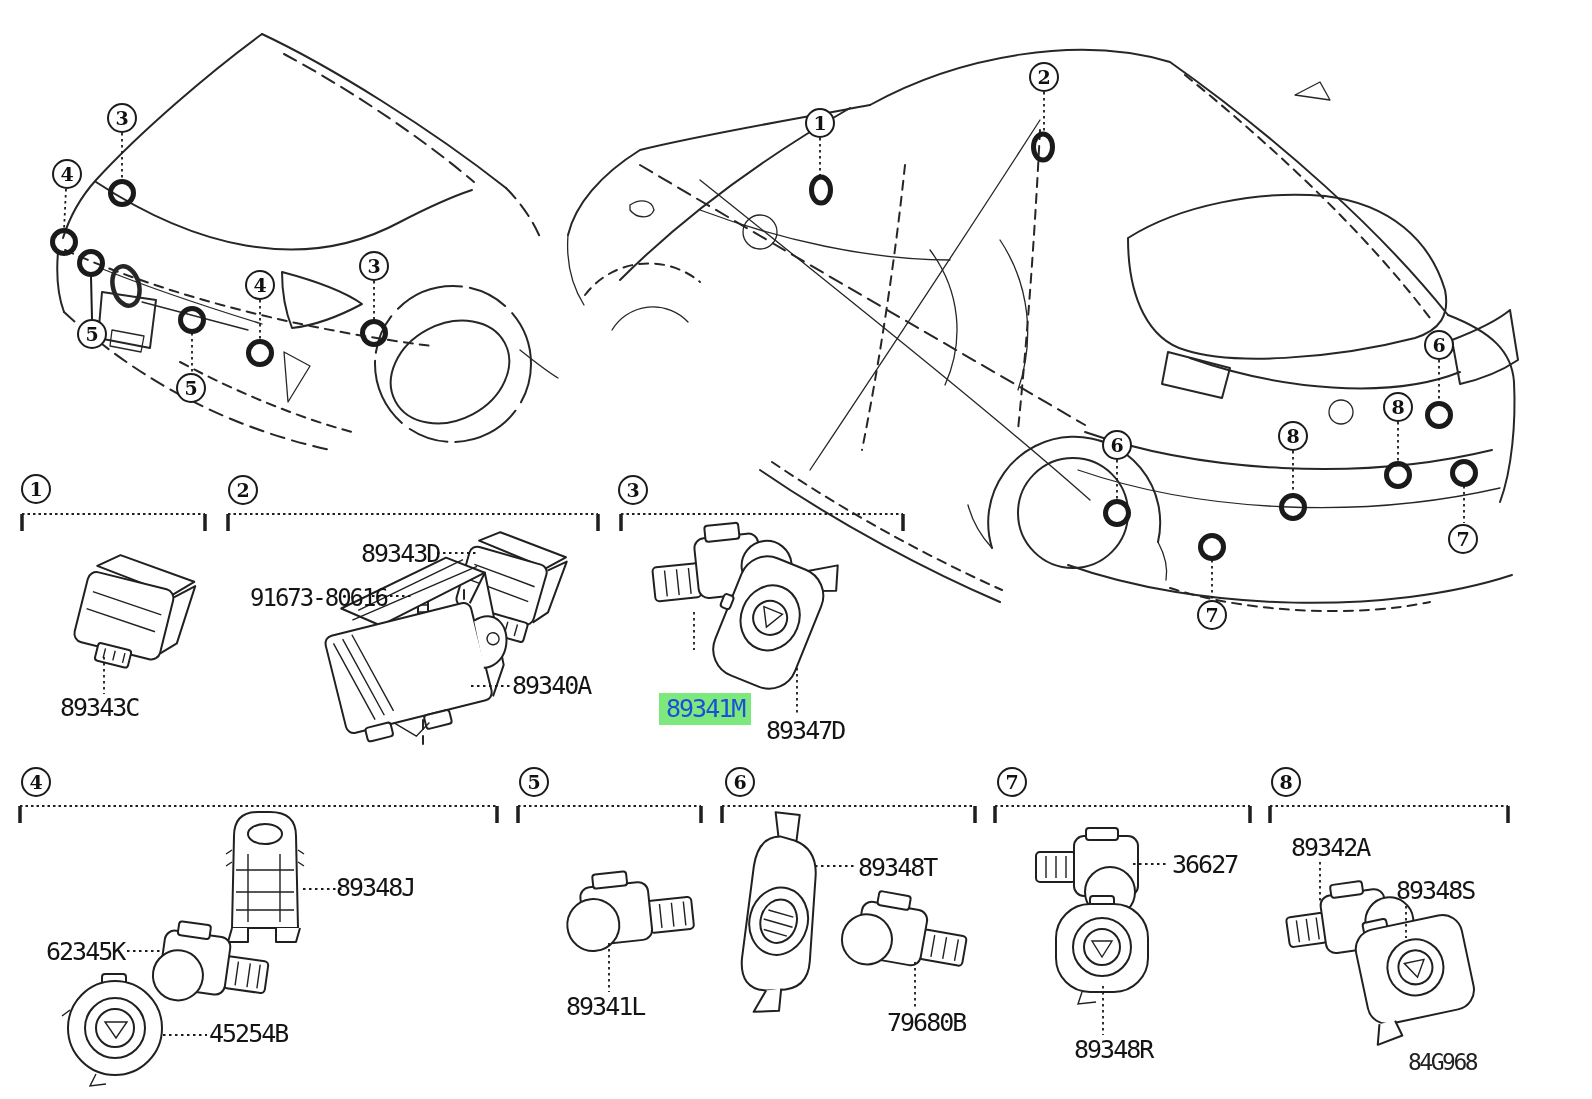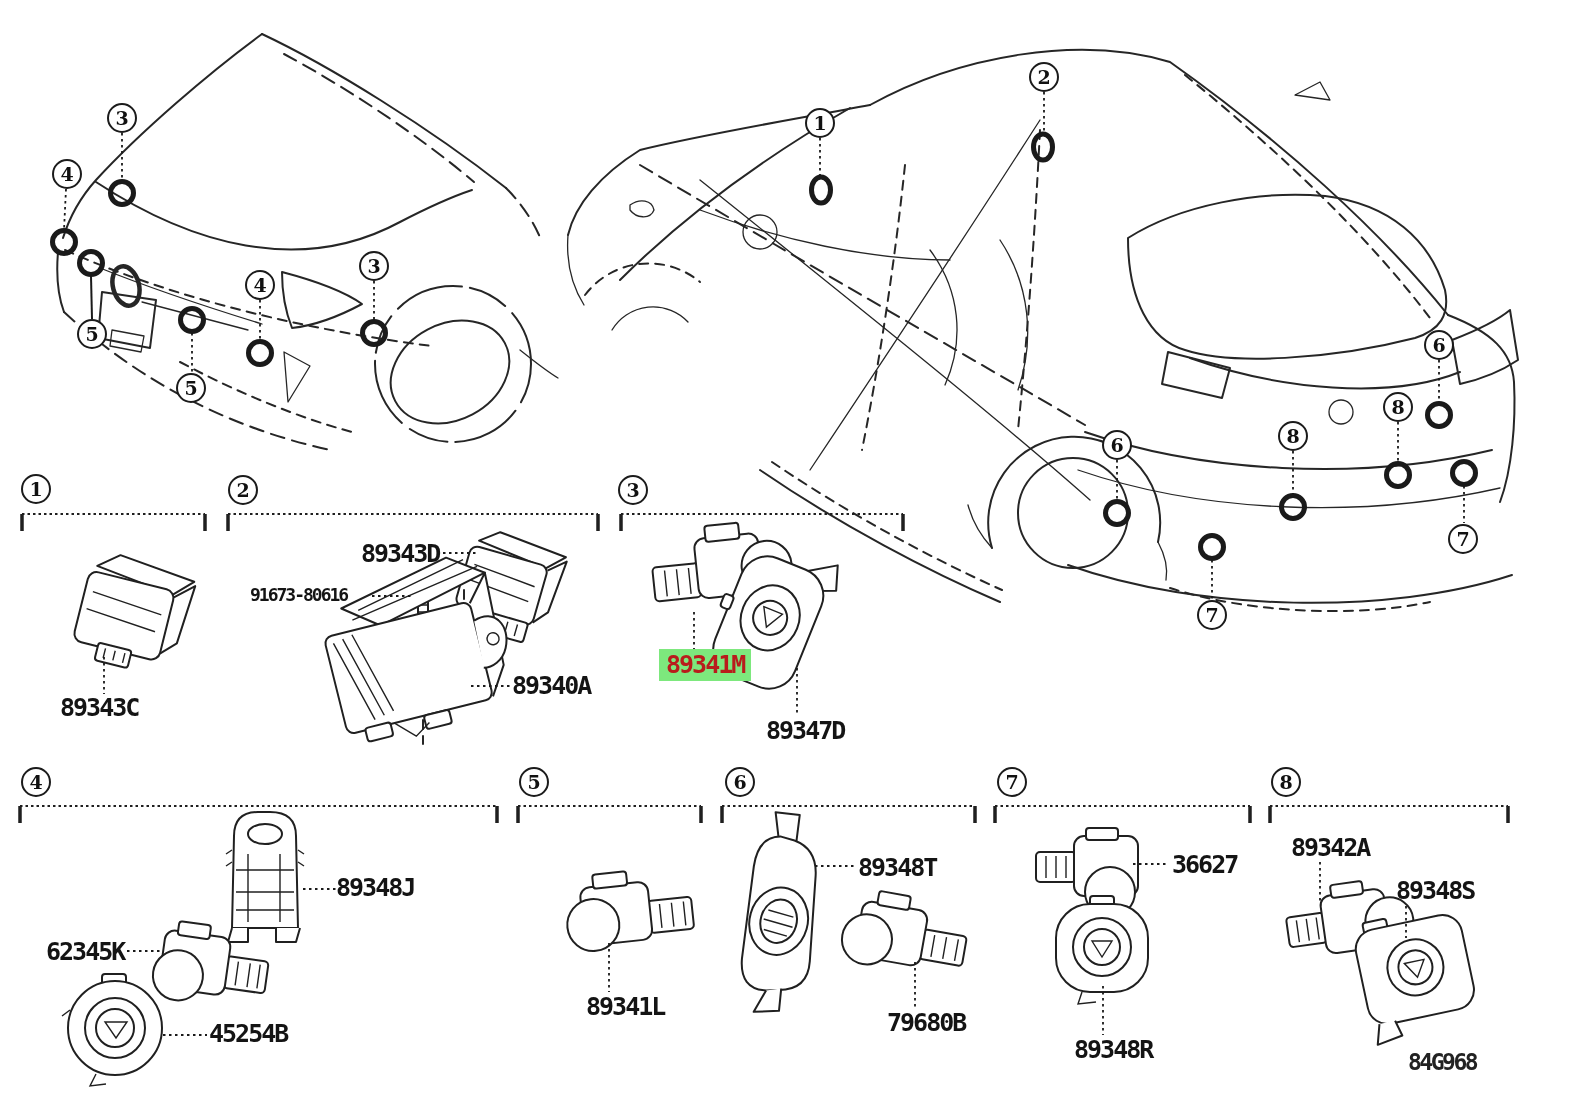--- a/index.html
+++ b/index.html
@@ -20,24 +20,24 @@
   .brk{fill:none;stroke:#1f1f1f;stroke-width:2;stroke-dasharray:2.5 3;}
   .bar{fill:none;stroke:#1f1f1f;stroke-width:3.5;}
 
   
   .callout{position:absolute;width:30px;height:30px;box-sizing:border-box;
            border:2.5px solid #1b1b1b;border-radius:50%;background:#fff;
            display:flex;align-items:center;justify-content:center;
            font:bold 19px "DejaVu Serif", serif;color:#111;line-height:1;}
 
   
-  .lbl{position:absolute;font-weight:bold;font-size:25px;letter-spacing:-2px;
+  .lbl{position:absolute;font-weight:normal;font-size:25px;letter-spacing:-2px;
        color:#141414;white-space:nowrap;line-height:1;}
-  .lbl-sm{font-size:18px;letter-spacing:-2px;}
-  .hl{background:var(--hl,#7de87d);color:#b91c1c;padding:3px 7px 4px 7px;}
+  .lbl-sm{font-size:24px;letter-spacing:-2px;}
+  .hl{background:var(--hl,#7de87d);color:#1d4ed8;padding:3px 7px 4px 7px;margin-top:44px;}
   .code{font-size:23px;letter-spacing:-2.5px;color:#222;}
 </style>
 </head>
 <body>
 
 <div id="stage">
 
 <svg id="art" width="1592" height="1099" viewBox="0 0 1592 1099">
 
   <g>
@@ -346,21 +346,21 @@
 
   <div class="lbl" style="left:60px;top:695px">89343C</div>
   <div class="lbl" style="left:361px;top:541px">89343D</div>
   <div class="lbl lbl-sm" style="left:250px;top:586px">91673-80616</div>
   <div class="lbl" style="left:512px;top:673px">89340A</div>
   <div class="lbl hl" style="left:659px;top:649px">89341M</div>
   <div class="lbl" style="left:766px;top:718px">89347D</div>
   <div class="lbl" style="left:336px;top:875px">89348J</div>
   <div class="lbl" style="left:46px;top:939px">62345K</div>
   <div class="lbl" style="left:209px;top:1021px">45254B</div>
-  <div class="lbl" style="left:586px;top:994px">89341L</div>
+  <div class="lbl" style="left:566px;top:994px">89341L</div>
   <div class="lbl" style="left:858px;top:855px">89348T</div>
   <div class="lbl" style="left:887px;top:1010px">79680B</div>
   <div class="lbl" style="left:1172px;top:852px">36627</div>
   <div class="lbl" style="left:1074px;top:1037px">89348R</div>
   <div class="lbl" style="left:1291px;top:835px">89342A</div>
   <div class="lbl" style="left:1396px;top:878px">89348S</div>
 
   <div class="lbl code" style="left:1408px;top:1051px">84G968</div>
 </div>
 

